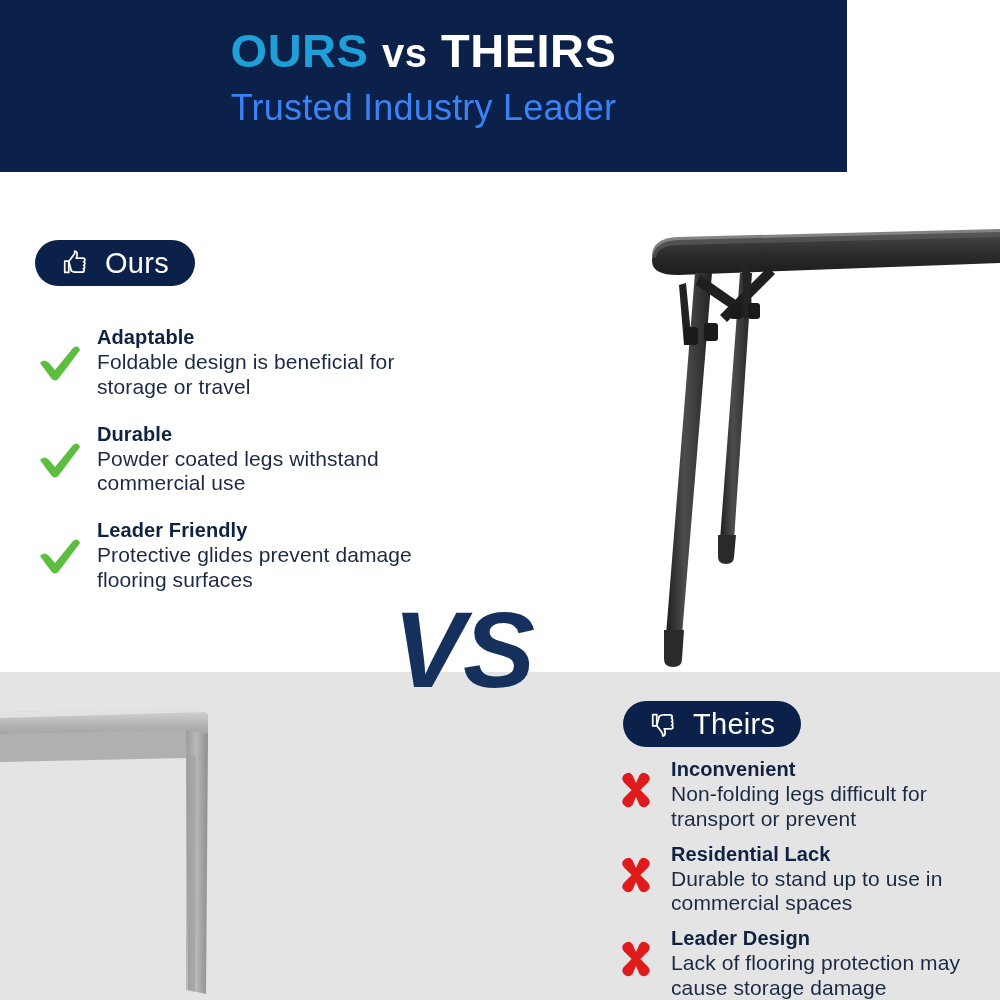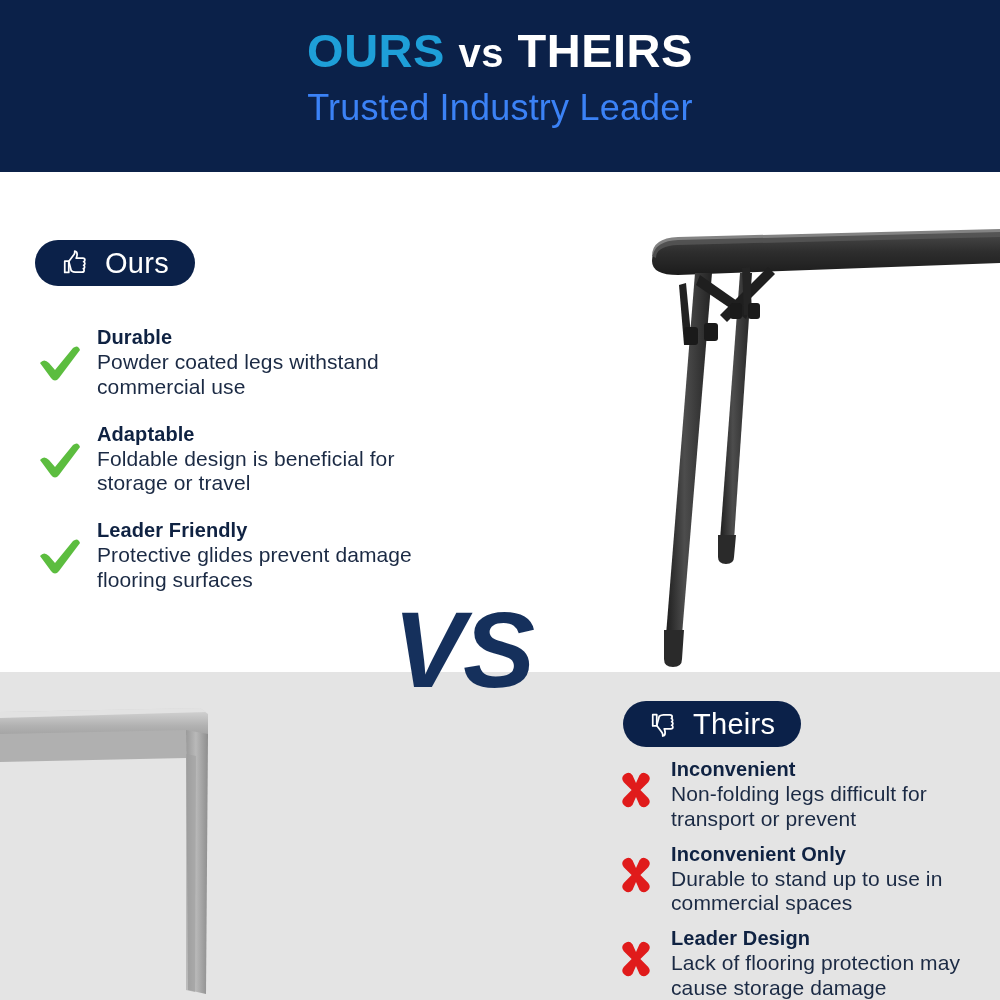--- a/index.html
+++ b/index.html
@@ -17,21 +17,21 @@
     width: 1000px;
     height: 1000px;
     background: #ffffff;
     overflow: hidden;
   }
 
   
   #header {
     position: absolute;
     left: 0; top: 0;
-    width: 1000px;
+    width: 847px;
     height: 172px;
     background: #0b2149;
     display: flex;
     flex-direction: column;
     align-items: center;
     justify-content: flex-start;
     padding-top: 26px;
   }
   #header-title {
     font-size: 47px;
@@ -225,32 +225,32 @@
     <span class="badge-label">Ours</span>
   </div>
 
   <div class="feature-list" id="list-ours">
 
     <div class="feature-item">
       <svg class="mark" viewBox="0 0 48 48">
         <path d="M5 24 Q9 19 14 24 L20 31 L38 9 Q43 5 45 11 L24 39 Q20 44 16 39 Z" fill="#5cbd3f"></path>
       </svg>
       <div class="feature-text">
+        <div class="feature-title">Adaptable</div>
+        <div class="feature-desc">Foldable design is beneficial for storage or travel</div>
+      </div>
+    </div>
+
+    <div class="feature-item">
+      <svg class="mark" viewBox="0 0 48 48">
+        <path d="M5 24 Q9 19 14 24 L20 31 L38 9 Q43 5 45 11 L24 39 Q20 44 16 39 Z" fill="#5cbd3f"></path>
+      </svg>
+      <div class="feature-text">
         <div class="feature-title">Durable</div>
         <div class="feature-desc">Powder coated legs withstand commercial use</div>
-      </div>
-    </div>
-
-    <div class="feature-item">
-      <svg class="mark" viewBox="0 0 48 48">
-        <path d="M5 24 Q9 19 14 24 L20 31 L38 9 Q43 5 45 11 L24 39 Q20 44 16 39 Z" fill="#5cbd3f"></path>
-      </svg>
-      <div class="feature-text">
-        <div class="feature-title">Adaptable</div>
-        <div class="feature-desc">Foldable design is beneficial for storage or travel</div>
       </div>
     </div>
 
     <div class="feature-item">
       <svg class="mark" viewBox="0 0 48 48">
         <path d="M5 24 Q9 19 14 24 L20 31 L38 9 Q43 5 45 11 L24 39 Q20 44 16 39 Z" fill="#5cbd3f"></path>
       </svg>
       <div class="feature-text">
         <div class="feature-title">Leader Friendly</div>
         <div class="feature-desc">Protective glides prevent damage flooring surfaces</div>
@@ -279,21 +279,21 @@
         <div class="feature-title">Inconvenient</div>
         <div class="feature-desc">Non-folding legs difficult for transport or prevent</div>
       </div>
     </div>
 
     <div class="feature-item">
       <svg class="mark" viewBox="0 0 48 48">
         <path d="M11 6 Q6 10 10 15 L19 24 L10 33 Q6 38 11 42 Q16 46 20 41 L24 32 L28 41 Q32 46 37 42 Q42 38 38 33 L29 24 L38 15 Q42 10 37 6 Q32 2 28 7 L24 16 L20 7 Q16 2 11 6 Z" fill="#e01b1b"></path>
       </svg>
       <div class="feature-text">
-        <div class="feature-title">Inconvenient Only</div>
+        <div class="feature-title">Residential Lack</div>
         <div class="feature-desc">Durable to stand up to use in commercial spaces</div>
       </div>
     </div>
 
     <div class="feature-item">
       <svg class="mark" viewBox="0 0 48 48">
         <path d="M11 6 Q6 10 10 15 L19 24 L10 33 Q6 38 11 42 Q16 46 20 41 L24 32 L28 41 Q32 46 37 42 Q42 38 38 33 L29 24 L38 15 Q42 10 37 6 Q32 2 28 7 L24 16 L20 7 Q16 2 11 6 Z" fill="#e01b1b"></path>
       </svg>
       <div class="feature-text">
         <div class="feature-title">Leader Design</div>

